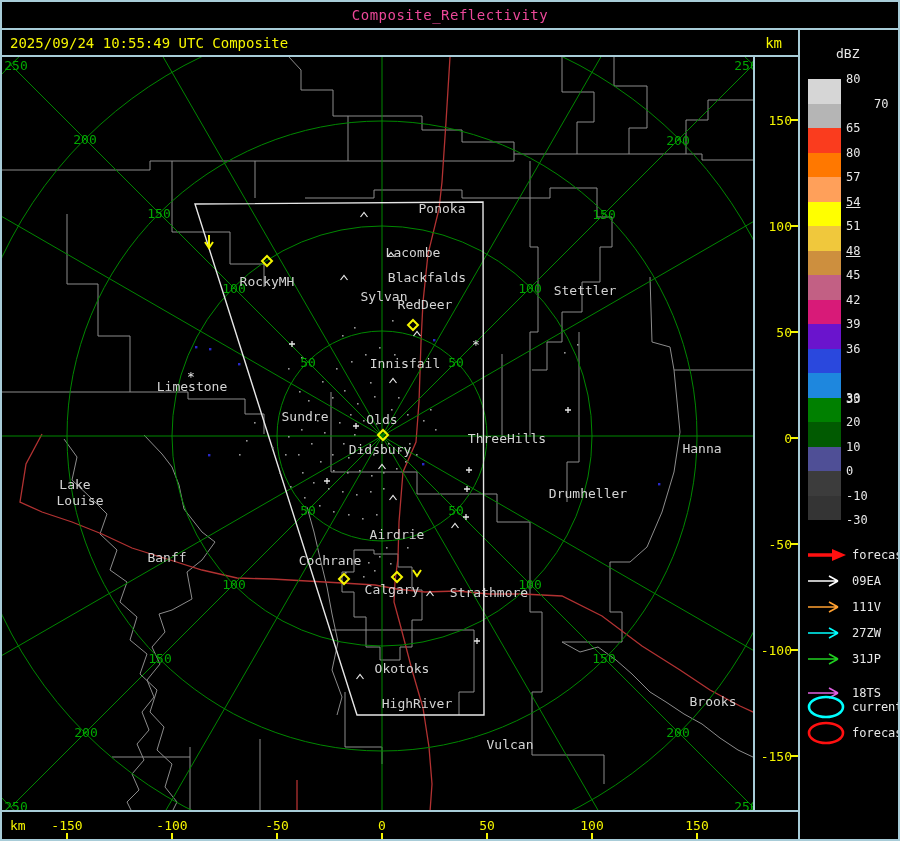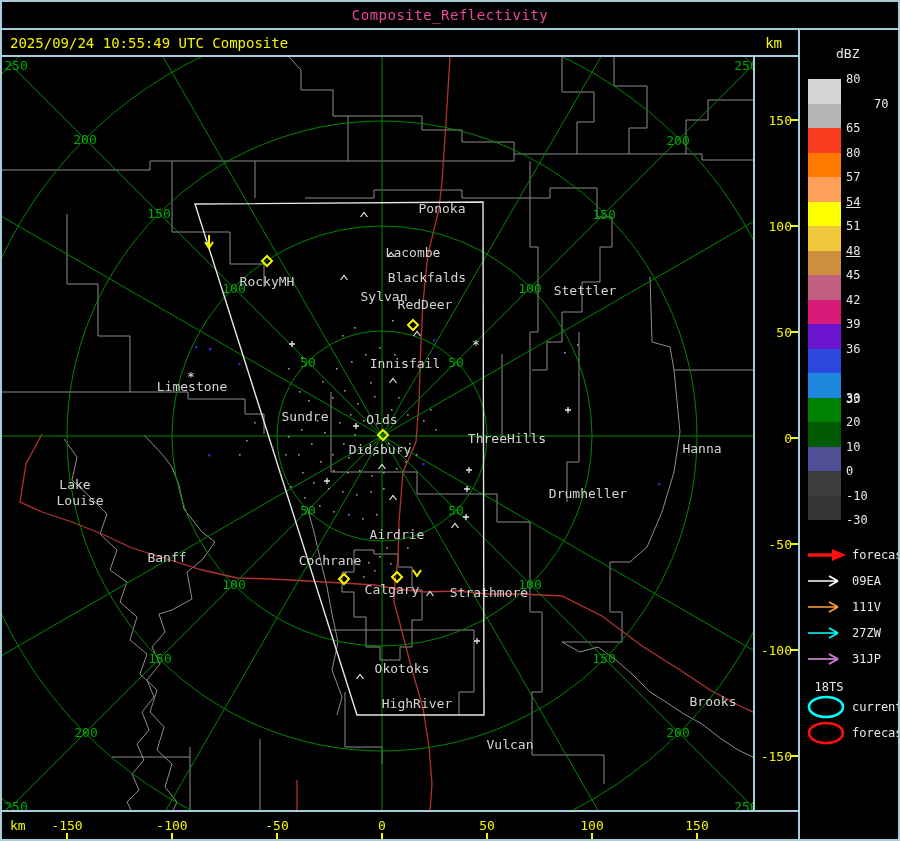--- a/index.html
+++ b/index.html
@@ -377,21 +377,21 @@
             <path d="M2,13H32M32,13L23,8M32,13L23,18" stroke="#00ffff" stroke-width="1.6" fill="none"></path>
           </svg>
           <span class="leg-label">27ZW</span>
         </div>
         <div class="leg-row" style="top: 618px;">
           <svg viewBox="0 0 42 26" class="leg-icon">
             <path d="M2,13H32M32,13L23,8M32,13L23,18" stroke="#20d020" stroke-width="1.6" fill="none"></path>
           </svg>
           <span class="leg-label">31JP</span>
         </div>
-        <div class="leg-row" style="top: 608px; flex-direction: column;">
+        <div class="leg-row" style="top: 652px;">
           <svg viewBox="0 0 42 26" class="leg-icon">
             <path d="M2,13H32M32,13L23,8M32,13L23,18" stroke="#e060e0" stroke-width="1.6" fill="none"></path>
           </svg>
           <span class="leg-label">18TS</span>
         </div>
         <div class="leg-row" style="top: 666px;">
           <svg viewBox="0 0 42 26" class="leg-icon">
             <ellipse cx="20" cy="13" rx="17" ry="10" fill="none" stroke="#00ffff" stroke-width="2.6"></ellipse>
           </svg>
           <span class="leg-label">current</span>

